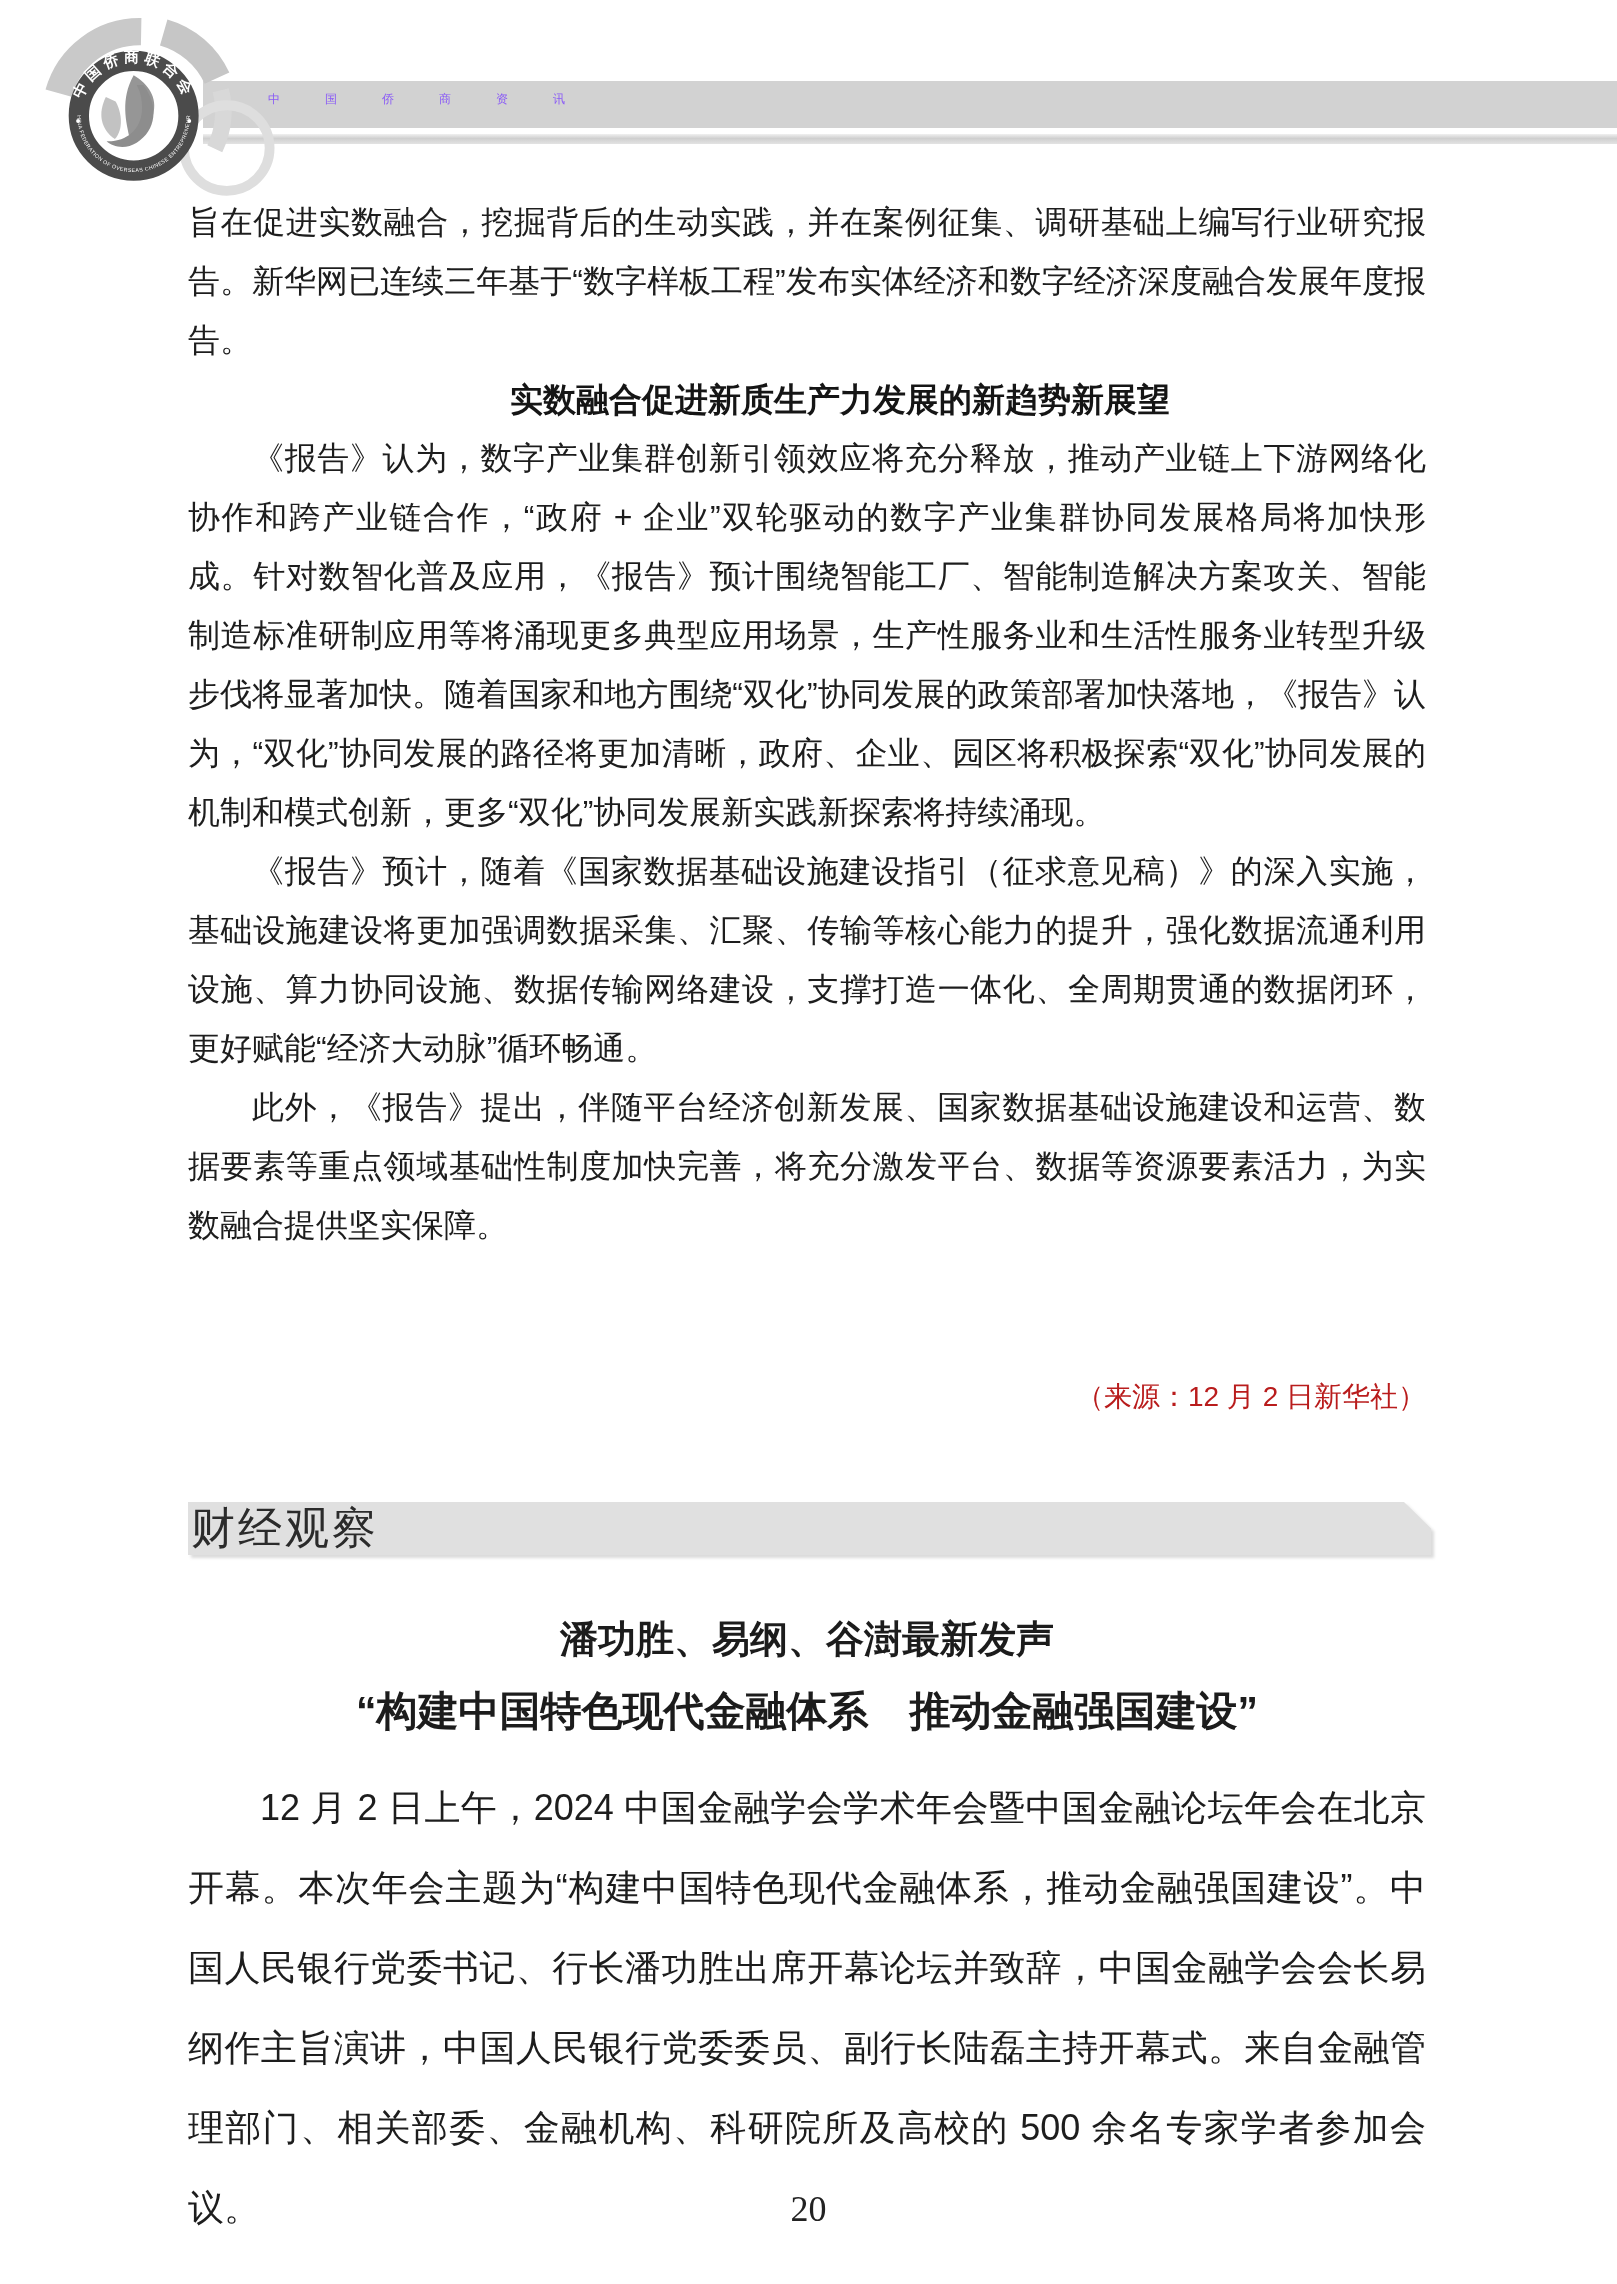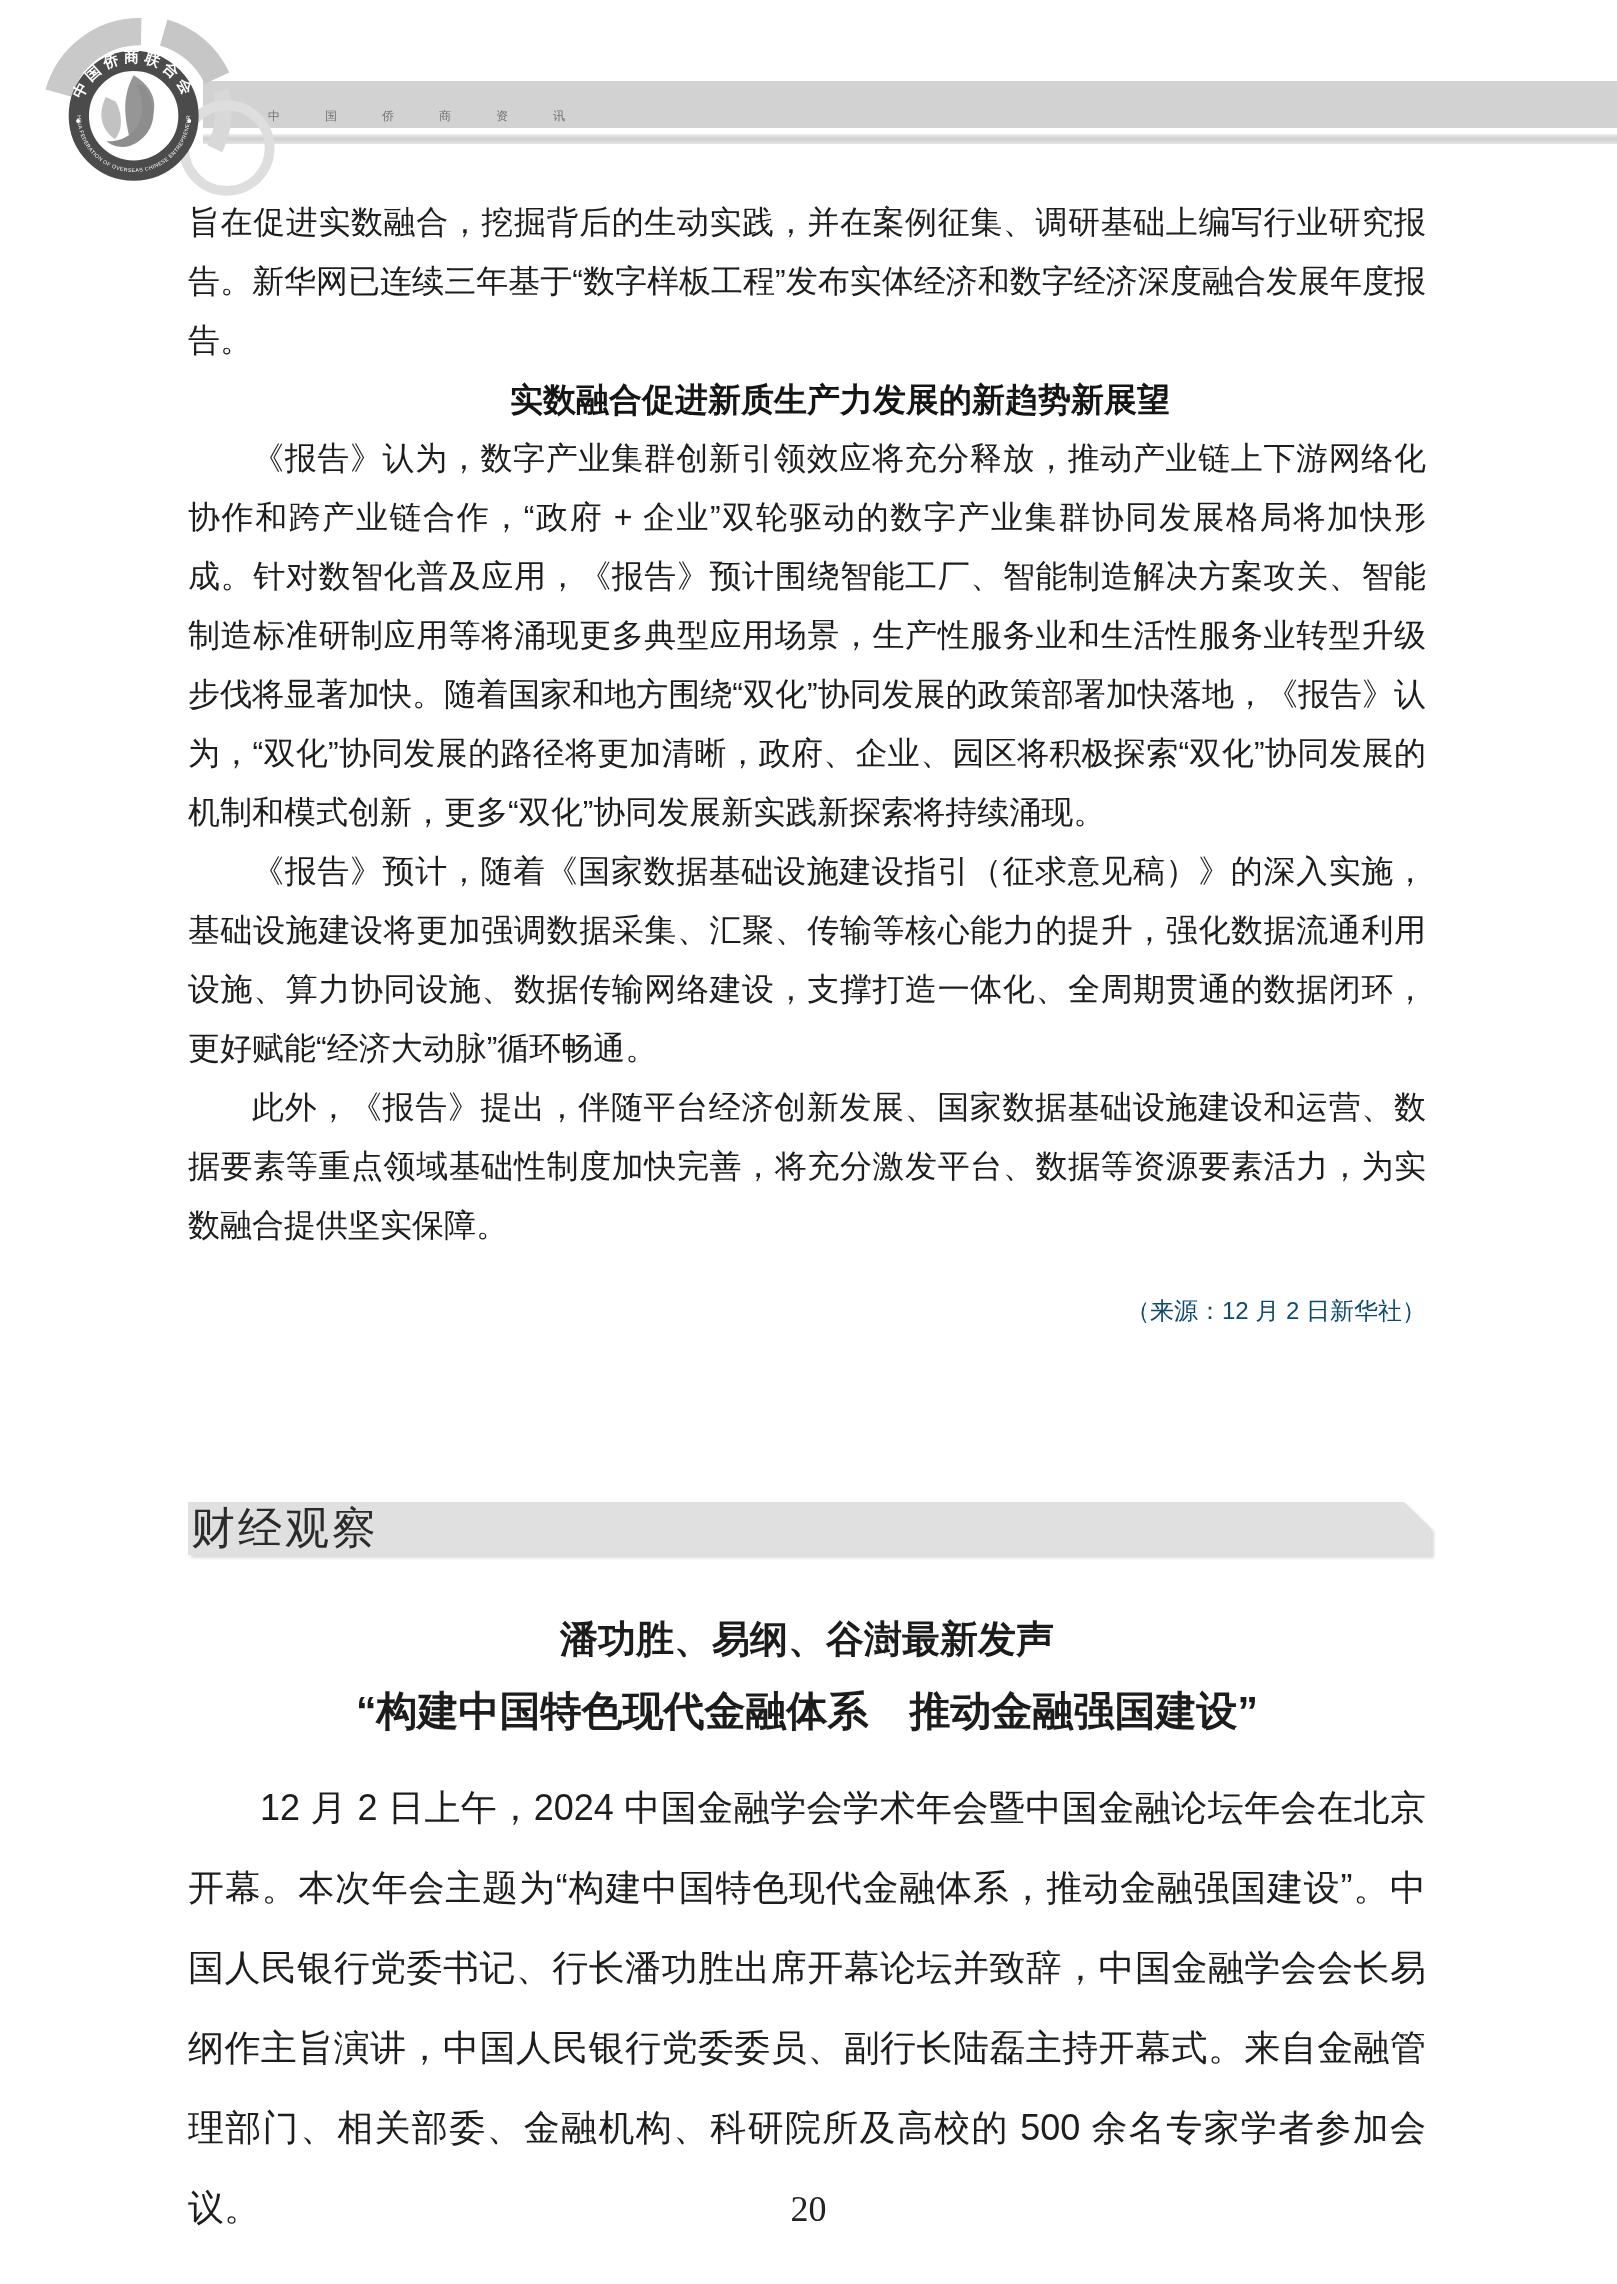--- a/index.html
+++ b/index.html
@@ -1,33 +1,33 @@
 <!DOCTYPE html>
 <html style="font-size:12px"><head>
 <meta charset="utf-8">
 <style>
   html,body{margin:0;padding:0;background:#ffffff;}
   .page{position:relative;width:1617px;height:2284px;background:#fff;overflow:hidden;
         font-family:"Liberation Sans",sans-serif;color:#1d1d1d;}
 
   
   .band{position:absolute;left:203px;right:0;top:81px;height:47px;background:#d2d2d2;}
-  .band-title{position:absolute;left:268px;top:94px;height:44px;display:flex;align-items:center;
-ated      font-size:32px;color:#737373;letter-spacing:45px;font-weight:400;}
+  .band-title{position:absolute;left:268px;top:77px;height:44px;display:flex;align-items:center;
+ated      font-size:32px;color:#8b5cf6;letter-spacing:45px;font-weight:400;}
   .band-strip{position:absolute;left:203px;right:0;top:134px;height:9.8px;
       background:linear-gradient(#f0f0f0 0%,#cfcfcf 45%,#e3e3e3 100%);}
   .logo-svg{position:absolute;left:30px;top:9px;z-index:5;}
 
   
   .a1{position:absolute;left:188px;top:193px;width:1238px;font-size:32px;line-height:59px;
       text-align:justify;text-justify:inter-character;}
   .a1 p{margin:0;text-indent:2em;}
   .a1 p.noindent{text-indent:0;}
   .a1 .mid-heading{margin:0;text-align:center;font-weight:bold;font-size:33px;color:#151515;}
-  .source-line{position:absolute;right:191px;top:1295px;font-size:24px;color:#0c4a6e;}
+  .source-line{position:absolute;right:191px;top:1378px;font-size:28px;color:#b91c1c;}
 
   
   .section-banner-wrap{position:absolute;left:188px;top:1502px;width:1243px;height:53px;
       filter:drop-shadow(3px 3px 1.5px rgba(0,0,0,0.14));}
   .section-banner{width:100%;height:100%;background:#e0e0e0;
       clip-path:polygon(0 0, calc(100% - 27px) 0, 100% 50%, 100% 100%, 0 100%);
       display:flex;align-items:center;}
   .section-label{font-family:"Liberation Serif",serif;font-weight:normal;font-size:44px;
       color:#2b2b2b;letter-spacing:3px;padding-left:3px;line-height:1;}
 

